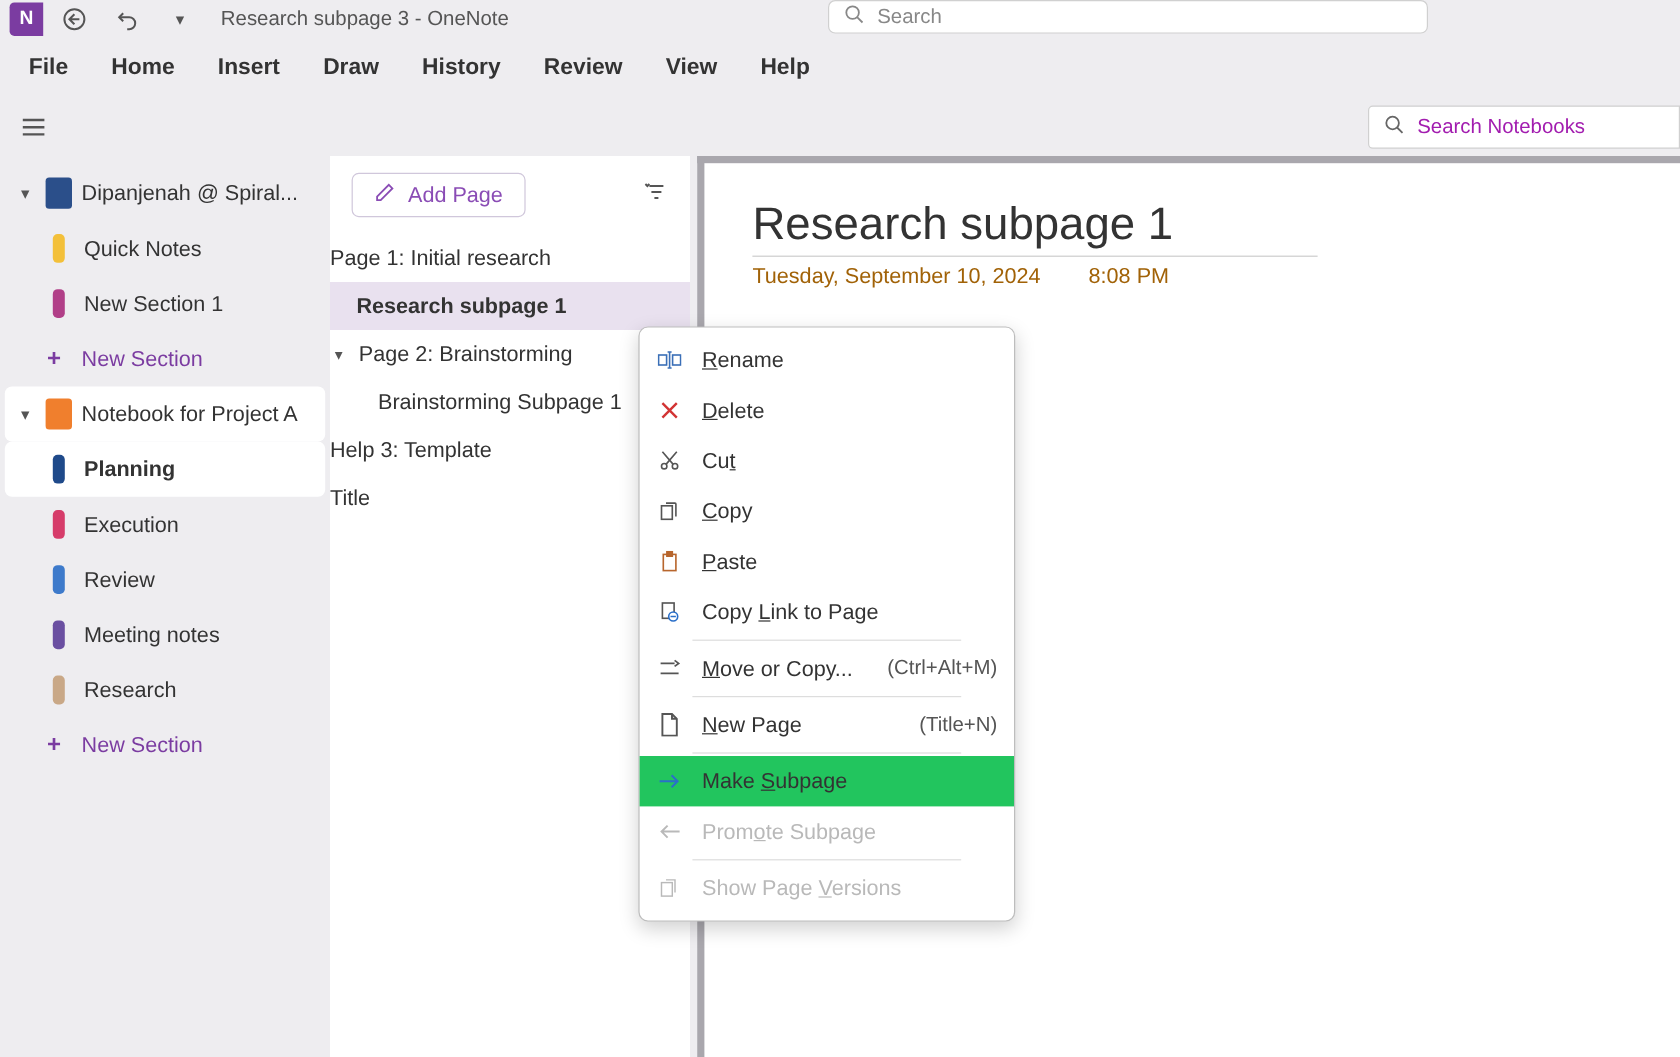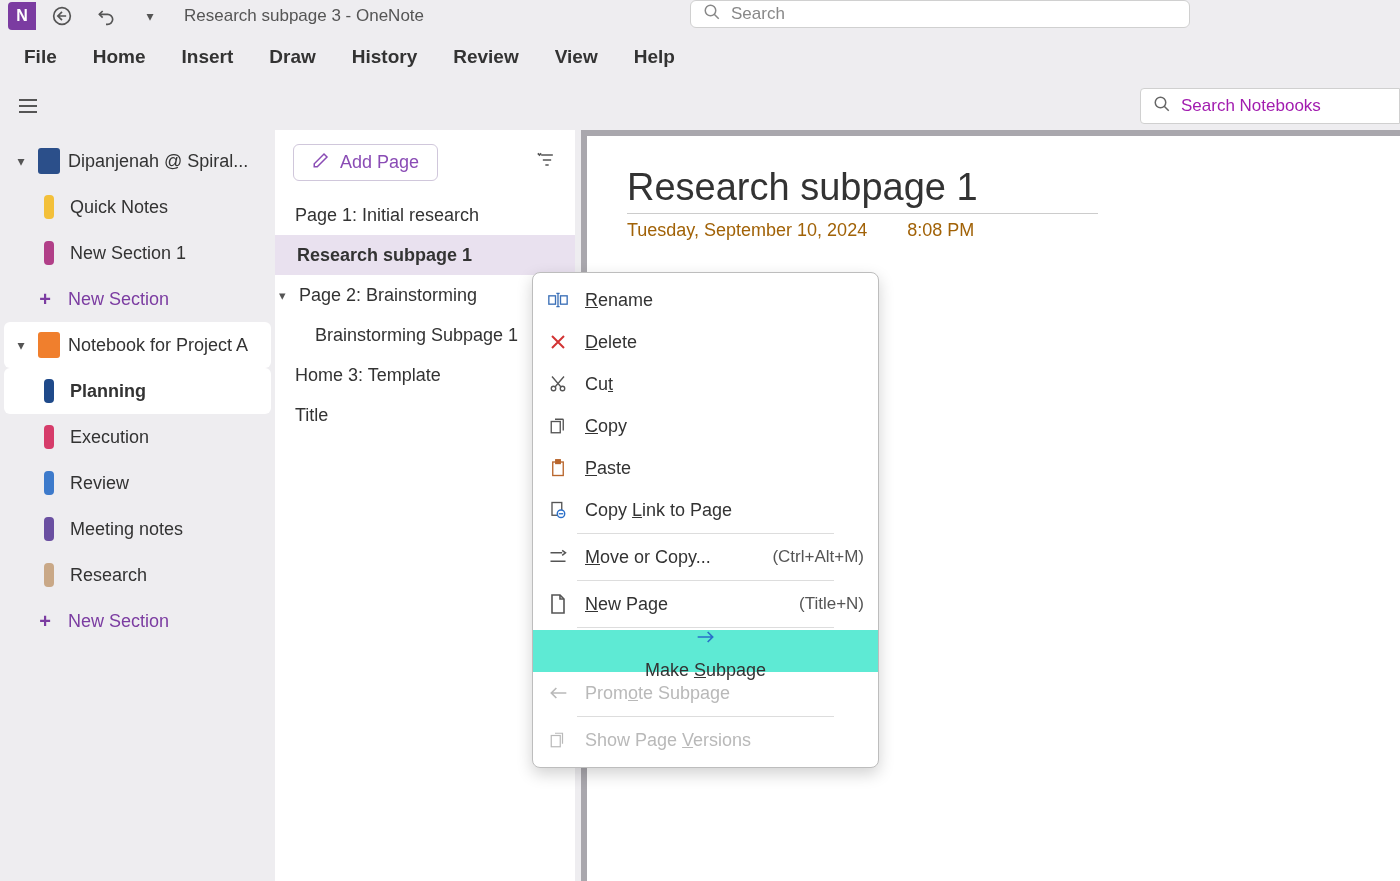--- a/index.html
+++ b/index.html
@@ -36,34 +36,34 @@
   .sec-row.sel { background: #fff; font-weight: 700; }
   .sec-tab { width: 10px; height: 24px; border-radius: 4px; }
   .addsec { display: flex; align-items: center; height: 46px; padding-left: 36px; gap: 14px; font-size: 18px; color: #7b3ca1; }
   .plus { width: 18px; text-align: center; font-size: 20px; color: #7b3ca1; font-weight: bold; }
 
   
   .pagespane { width: 300px; background: #fff; border-radius: 0 0 0 0; margin-top: 0; padding-top: 14px; }
   .pagespane .toprow { display: flex; align-items: center; justify-content: space-between; padding: 0 18px 14px 18px; }
   .addpage { display: flex; align-items: center; gap: 10px; border: 1px solid #d0c7db; border-radius: 6px; padding: 6px 18px; color: #8a4cb5; font-size: 18px; }
   .sortbtn { font-size: 20px; color: #555; }
-  .page-row { height: 40px; display: flex; align-items: center; padding-left: 20px; font-size: 18px; color: #333; }
+  .page-row { height: 40px; display: flex; align-items: center; font-size: 18px; color: #333; }
   .page-row.sub { padding-left: 40px; }
   .page-row.selected { background: #e9e1ef; font-weight: 600; }
   .page-row .exp { width: 20px; font-size: 13px; color: #555; }
 
   
   .canvas { flex: 1; background: #fff; border-left: 6px solid #a9a7ad; border-top: 6px solid #a9a7ad; margin-left: 6px; padding: 30px 40px; position: relative; }
   .canvas h1 { font-size: 38px; font-weight: 400; color: #333; border-bottom: 1px solid #ccc; display: inline-block; padding-right: 120px; padding-bottom: 4px; }
   .canvas .dt { display: flex; gap: 40px; font-size: 18px; color: #a16207; margin-top: 6px; }
 
   
-  .ctx { position: absolute; left: 532px; top: 272px; width: 347px; background: #fff; border: 1px solid #bdbdbd; border-radius: 8px; box-shadow: 0 6px 16px rgba(0,0,0,0.18); padding: 6px 0; z-index: 100; }
+  .ctx { position: absolute; left: 532px; top: 272px; width: 314px; background: #fff; border: 1px solid #bdbdbd; border-radius: 8px; box-shadow: 0 6px 16px rgba(0,0,0,0.18); padding: 6px 0; z-index: 100; }
   .ctx .mi { height: 42px; display: flex; align-items: center; padding: 0 14px; gap: 16px; font-size: 18px; color: #333; }
-  .ctx .mi.hover { background: #5eead4; flex-direction: column; }
+  .ctx .mi.hover { background: #22c55e; }
   .ctx .mi.disabled { color: #b9b9b9; }
   .ctx .mi .micon { width: 22px; height: 22px; display: flex; align-items: center; justify-content: center; font-size: 18px; }
   .ctx .sep { height: 1px; background: #ddd; margin: 2px 44px 2px 44px; }
   .ctx .shortcut { margin-left: auto; padding-left: 8px; color: #555; font-size: 17px; }
   .ctx .mi.disabled .micon { color: #b9b9b9; }
   u { text-decoration: underline; }
 </style>
 </head>
 <body>
 
@@ -199,21 +199,21 @@
       <span>Research subpage 1</span>
     </div>
     <div class="page-row" style="padding-left:4px;">
       <span class="exp">▾</span>
       <span>Page 2: Brainstorming</span>
     </div>
     <div class="page-row sub">
       <span>Brainstorming Subpage 1</span>
     </div>
     <div class="page-row">
-      <span>Home 3: Template</span>
+      <span>Help 3: Template</span>
     </div>
     <div class="page-row">
       <span>Title</span>
     </div>
   </div>
 
   <div class="canvas">
     <h1>Research subpage 1</h1>
     <div class="dt">
       <span>Tuesday, September 10, 2024</span>

